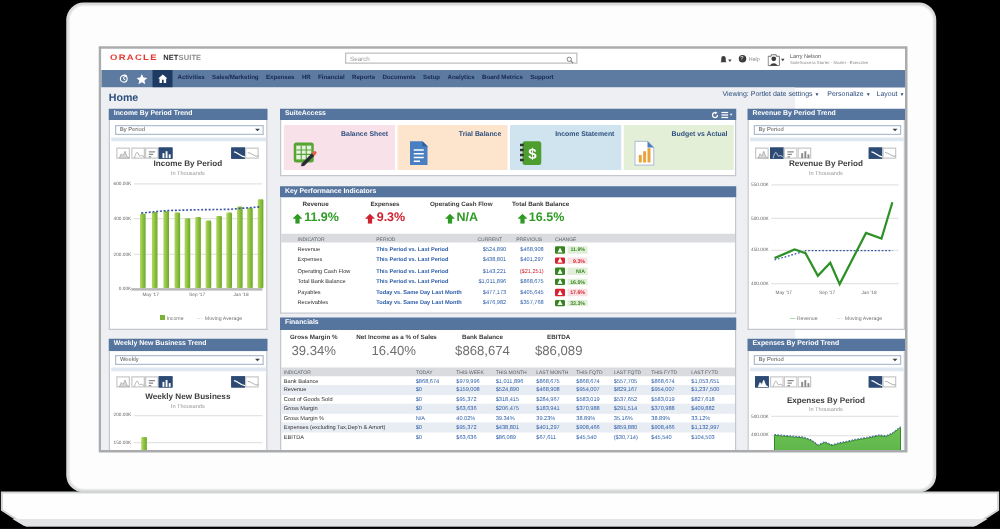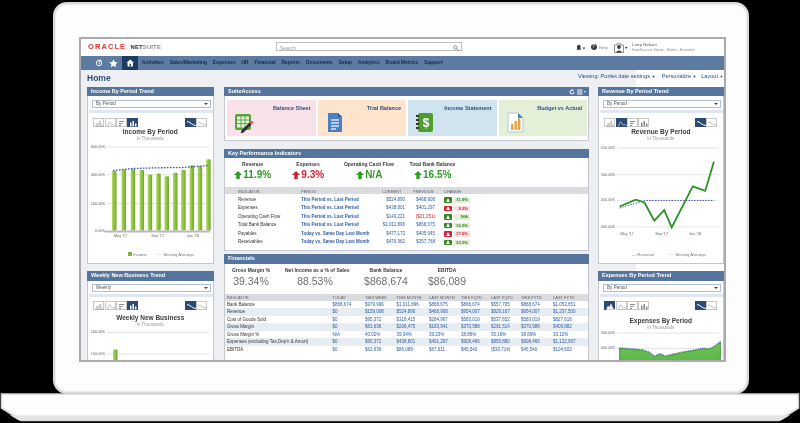--- a/index.html
+++ b/index.html
@@ -411,21 +411,21 @@
       </div>
 
       <div class="portlet-h" style="left:143px; top:184px; width:364.5px;">Financials</div>
       <div class="portlet-b" style="left:143px; top:193.5px; width:364.5px; height:97px;">
         <div class="fs" style="left:6px; width:40px;">
               <div class="kl">Gross Margin %</div>
               <div class="fv">39.34%</div>
             </div>
         <div class="fs" style="left:60px; width:60px;">
               <div class="kl">Net Income as a % of Sales</div>
-              <div class="fv">88.53%</div>
+              <div class="fv">16.40%</div>
             </div>
         <div class="fs" style="left:136px; width:50px;">
               <div class="kl">Bank Balance</div>
               <div class="fv">$868,674</div>
             </div>
         <div class="fs" style="left:197px; width:50px;">
               <div class="kl">EBITDA</div>
               <div class="fv">$86,089</div>
             </div>
         <div class="thead" style="top:30px;">

